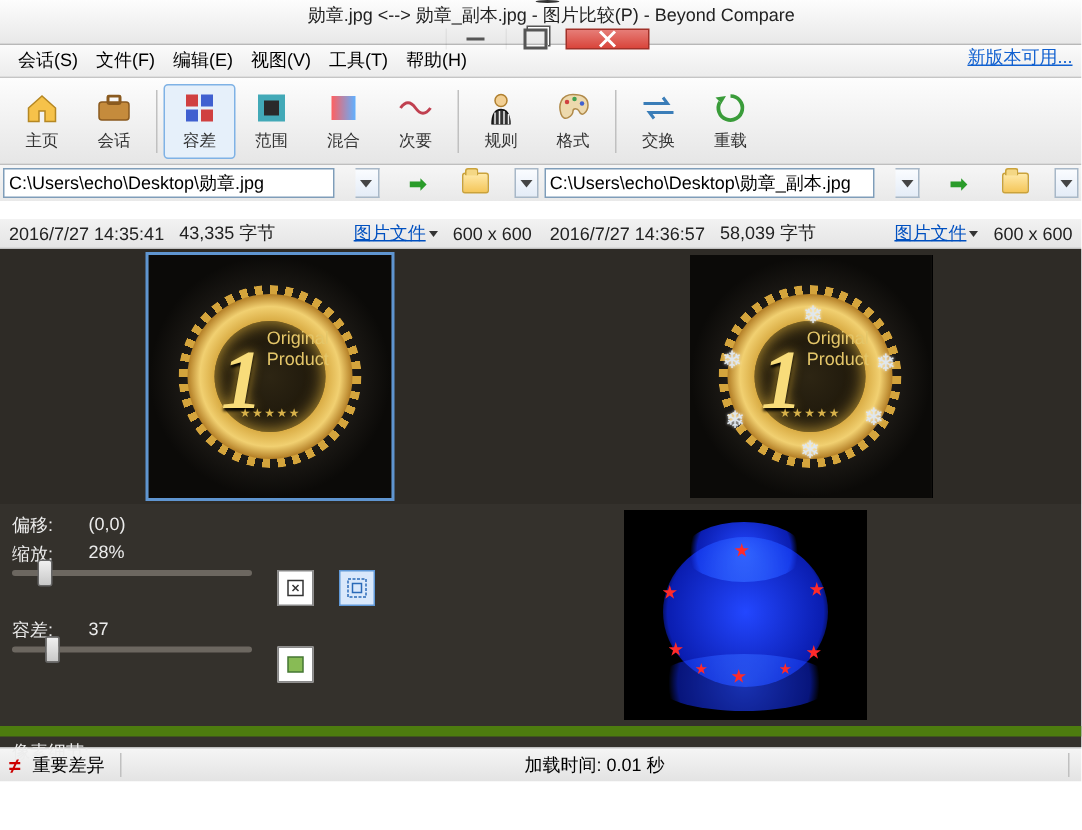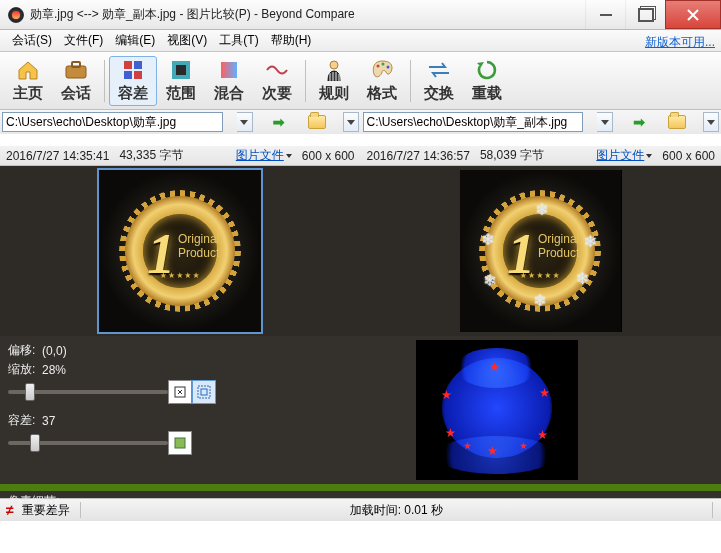--- a/index.html
+++ b/index.html
@@ -1,42 +1,42 @@
 <!DOCTYPE html>
 <html><head>
 <meta charset="utf-8">
 <style>
 * { box-sizing: border-box; margin: 0; padding: 0; font-family: "Microsoft YaHei", "Segoe UI", sans-serif; font-size: 12px; }
 body { background: #fff; user-select: none; }
 
 
-.titlebar { height: 30px; background: linear-gradient(#fdfdfd, #e8e8e8); border-bottom: 1px solid #b8b8b8; display: flex; align-items: center; padding-left: 8px; }
+.titlebar { height: 30px; background: linear-gradient(#fdfdfd, #e8e8e8); border-bottom: 1px solid #b8b8b8; display: flex; align-items: center; padding-left: 8px; flex-direction: column; }
 .titlebar .icon-bc { width: 16px; height: 16px; border-radius: 50%; background: radial-gradient(#666,#000); border: 1px solid #333; position: relative; }
 .titlebar .icon-bc::after { content:''; position:absolute; top:3px; left:3px; right:3px; bottom:3px; background:linear-gradient(#ff3030,#ffb060); border-radius:50%; }
 .titlebar .title { margin-left: 6px; flex: 1; color: #222; }
 .winbtns { display: flex; height: 100%; }
 .winbtn { width: 40px; display:flex; align-items:center; justify-content:center; border-left:1px solid rgba(0,0,0,0.05);}
 .winbtn.min::before, .winbtn.max::before { content:''; display:block; }
 .winbtn.min::before { width:12px; height:2px; background:#555; }
 .winbtn.max::before { width:12px; height:10px; border:2px solid #555; background:transparent; box-shadow: 2px -2px 0 -1px #fff, 2px -2px 0 0 #555; }
 .winbtn.close { width:56px; background:linear-gradient(#e67d77,#d9453b); border:1px solid #a03028; }
 .winbtn.close svg { stroke:#fff; stroke-width:2; }
 
 
-.menubar { height: 22px; background: linear-gradient(#fbfbfb,#ececec); border-bottom:1px solid #c5c5c5; display:flex; align-items:flex-end; padding:0 6px; }
+.menubar { height: 22px; background: linear-gradient(#fbfbfb,#ececec); border-bottom:1px solid #c5c5c5; display:flex; align-items:flex-start; padding:0 6px; }
 .menubar .menuitem { padding:2px 6px; cursor:default; }
 .menubar .spacer { flex:1; }
 .menubar .newver { color:#1060d0; text-decoration:underline; cursor:pointer; }
 
 
 .toolbar { height: 58px; background: linear-gradient(#fdfdfd,#e6e6e6); border-bottom:1px solid #bfbfbf; display:flex; align-items:center; padding:0 4px; }
 .toolbtn { width:48px; height:50px; display:flex; flex-direction:column; align-items:center; justify-content:center; gap:2px; border:1px solid transparent; border-radius:3px; }
 .toolbtn.active { background:#e6f0fa; border-color:#7fb2e5; }
 .toolbtn .ticon { width:24px; height:24px; display:flex; align-items:center; justify-content:center; }
-.toolbtn .tlabel { font-size:15px; color:#333;font-weight:bold; }
+.toolbtn .tlabel { font-size:11px; color:#333; }
 .toolsep { width:1px; height:42px; background:#c0c0c0; margin:0 4px; }
 
 
 .pathbar { height:24px; background:linear-gradient(#f6f6f6,#e9e9e9); display:flex; }
 .pathhalf { flex:1; display:flex; align-items:center; gap:14px; padding:0 2px; }
 .pathfield { flex:1; height:20px; background:#fff; border:1px solid #7f9db9; padding:0 3px; display:flex; align-items:center; overflow:hidden; white-space:nowrap; }
 .dropbtn { width:16px; height:20px; border:1px solid #a8b8c8; background:linear-gradient(#fafcff,#e4ecf7); display:flex; align-items:center; justify-content:center; border-left:none; }
 .iconbtn { width:24px; height:22px; border:1px solid transparent; display:flex; align-items:center; justify-content:center; }
 .chev { width:0;height:0;border-left:4px solid transparent;border-right:4px solid transparent;border-top:5px solid #444; }
 
@@ -55,28 +55,28 @@
 
 .seal { width:110px; height:110px; position:relative; }
 .sealring { position:absolute; inset:0; border-radius:50%; background:radial-gradient(circle,#2a1f0b 45%,#d6a73e 46%,#f1d071 60%,#b7832a 70%); }
 .sealteeth { position:absolute; inset:-6px; background:
   repeating-conic-gradient(#d4a43c 0 5deg, transparent 5deg 10deg);
   -webkit-mask: radial-gradient(circle, transparent 54px, #000 54px);
   mask: radial-gradient(circle, transparent 54px, #000 54px);
   border-radius:50%; }
 .inner { position:absolute; top:18px; left:18px; right:18px; bottom:18px; border-radius:50%; background:radial-gradient(circle,#2d2513 0%,#1a1409 80%); box-shadow: inset 0 0 12px #c8a039; }
 .numone { position:absolute; left:22px; bottom:20px; font-size:56px; font-weight:bold; font-style:italic; color:#f8dc7a; text-shadow:0 2px 2px #000, 0 0 8px #c89f33; font-family:Georgia,serif; }
-.optext { position:absolute; right:16px; top:36px; font-family:cursive; color:#e4c669; font-size:13px; line-height:1.1; text-align:left; }
+.optext { position:absolute; right:16px; top:22px; font-family:cursive; color:#e4c669; font-size:13px; line-height:1.1; text-align:left; }
 .stars { position:absolute; bottom:26px; left:50%; transform:translateX(-50%); color:#d8b24a; font-size:8px; letter-spacing:1px; }
 .snow { position:absolute; color:#dfe7ef; font-size:16px; text-shadow:0 0 2px #fff; }
 
 
 .controls { height:148px; background:#34312c; color:#ececec; display:flex; }
 .ctlLeft { width:272px; padding:6px 8px; display:flex; flex-direction:column; gap:2px; }
-.ctlRow { display:flex; align-items:center; gap:0; }
+.ctlRow { display:flex; gap:17px; }
 .ctlLabel { width:34px; }
 .slider { -webkit-appearance:none; width:160px; height:4px; background:#6c6760; margin:0; border-radius:2px; }
 .slider::-webkit-slider-thumb { -webkit-appearance:none; width:10px; height:18px; background:linear-gradient(#f0f0f0,#c8c8c8); border:1px solid #666; border-radius:2px; }
 .slider::-moz-range-thumb { width:9px; height:17px; background:linear-gradient(#f0f0f0,#c8c8c8); border:1px solid #666; border-radius:2px; }
 .sqbtn { width:24px; height:24px; background:#fff; border:1px solid #888; display:flex; align-items:center; justify-content:center; font-size:11px; color:#333; }
 .sqbtn.active { background:#d9e8fb; border-color:#6099d8; }
 .diffpane { flex:1; display:flex; align-items:center; justify-content:center; }
 .diffimg { width:162px; height:140px; background:#000; position:relative; overflow:hidden; }
 .bluecloud { position:absolute; border-radius:50%; background:radial-gradient(circle,#2347ff 0%,#0a1db0 70%,transparent 80%); mix-blend-mode:screen; }
 .redspot { position:absolute; width:10px; height:10px; background:#ff2a2a; clip-path:polygon(50% 0,61% 35%,98% 35%,68% 57%,79% 91%,50% 70%,21% 91%,32% 57%,2% 35%,39% 35%); }

